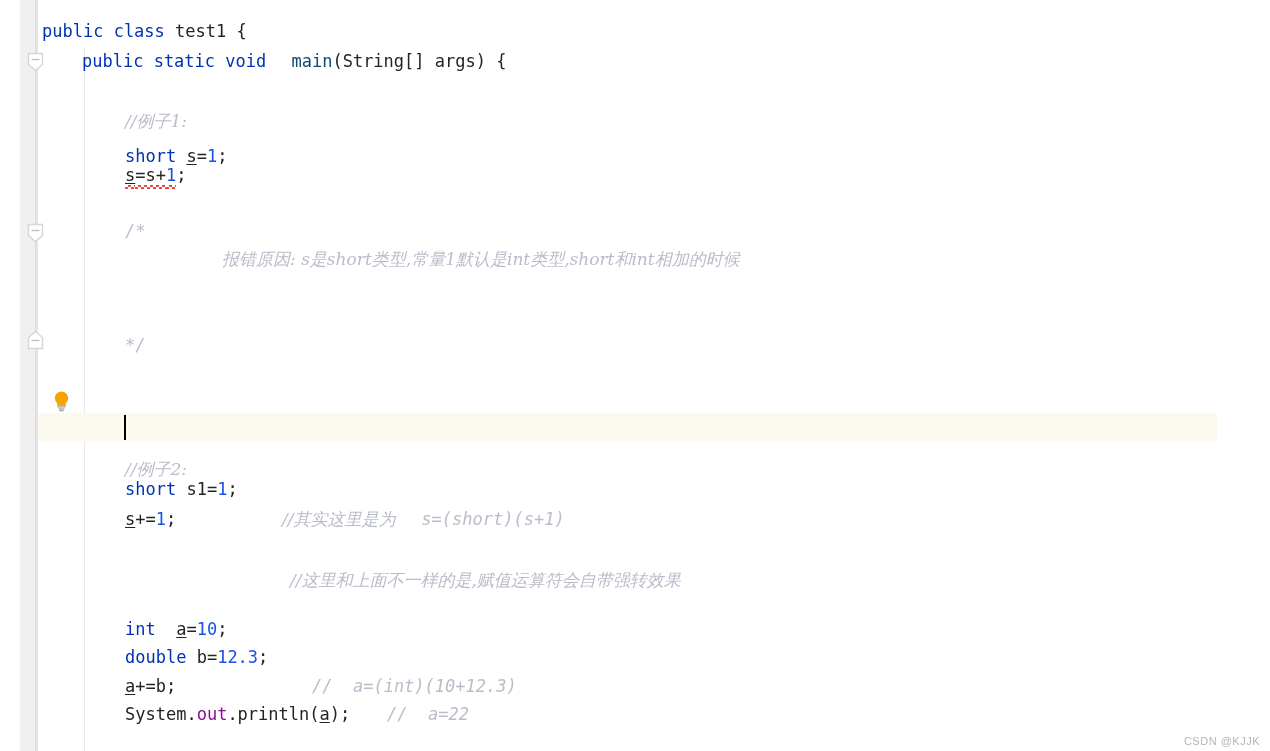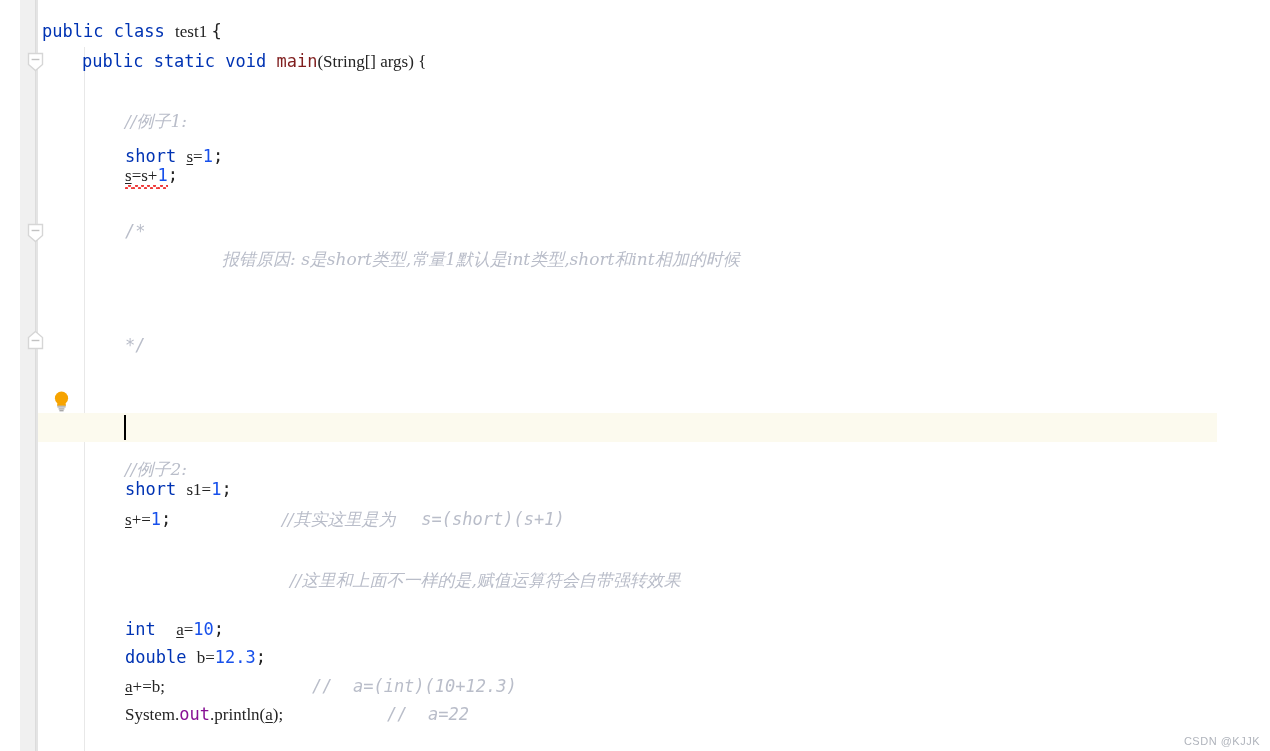--- a/index.html
+++ b/index.html
@@ -109,23 +109,23 @@
     left: 42px;
     height: 29px;
     line-height: 29px;
     white-space: pre;
     font-size: 17px;
     letter-spacing: 0px;
   }
 
   
   .kw      { color: #0033b3; }
-  .plain   { color: #242424; font-family: Liberation Serif, serif; }
+  .plain   { color: #242424; }
   .num     { color: #1750eb; }
-  .cls     { color: #7f1d1d; }
+  .cls     { color: #0c4a6e; margin-left: 15px; }
   .punct   { color: #242424; }
   .field   { color: #871094; }
   .cmt-cn  {
     color: #b9bdc9;
     font-style: italic;
     font-family: "DejaVu Serif", "Liberation Serif", serif;
   }
   .cmt-mono {
     color: #b9bdc9;
     font-style: italic;

